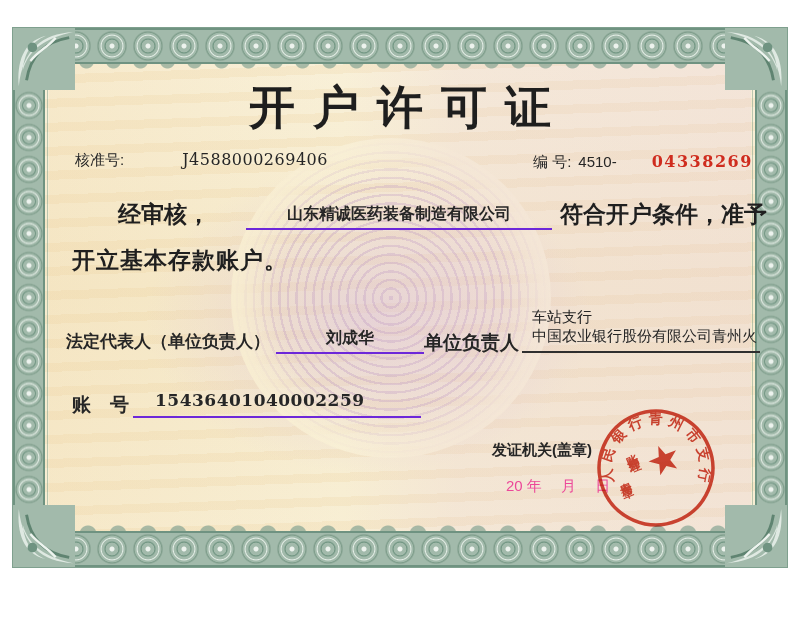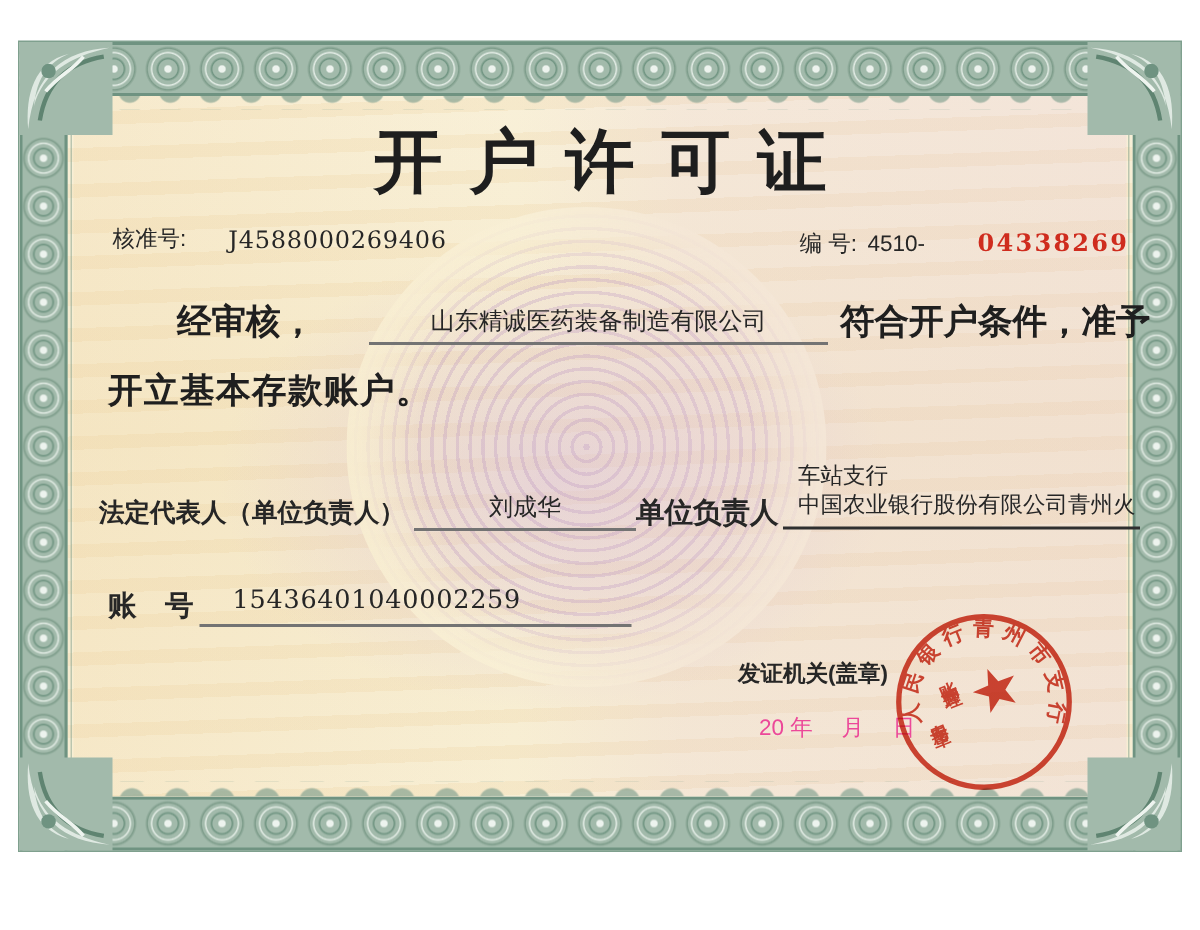--- a/index.html
+++ b/index.html
@@ -57,29 +57,29 @@
   .inner-line{position:absolute;inset:34px;border:1px solid rgba(111,147,129,0.45);}
 
   
   .txt{position:absolute;color:#262626;line-height:1.35;white-space:nowrap;z-index:4;}
   .serif{font-family:"DejaVu Serif","Liberation Serif",serif;margin-left:28px;}
   .sans{font-family:"Liberation Sans","DejaVu Sans",sans-serif;}
 
   .title{left:0;right:0;top:76px;text-align:center;font-size:46px;letter-spacing:18px;
     text-indent:18px;color:#1e1e1e;font-family:"DejaVu Serif","Liberation Serif",serif;font-weight:bold;}
 
-  .approval{left:75px;top:149px;display:flex;align-items:center;font-size:15px;}
+  .approval{left:75px;top:149px;display:flex;align-items:center;gap:30px;font-size:15px;}
   .approval .val{font-size:16px;letter-spacing:0.5px;}
 
   .serial{left:533px;top:151px;display:flex;align-items:baseline;gap:7px;font-size:15px;}
   .serial .num{color:#cf2c1e;font-weight:bold;letter-spacing:1.5px;font-size:16px;}
 
   .body1{left:118px;top:199px;display:flex;align-items:flex-end;gap:8px;justify-content:space-between;}
   .big{font-size:23px;font-weight:bold;color:#1f1f1f;}
-  .ubox{border-bottom:2px solid #737373;text-align:center;}
+  .ubox{border-bottom:2px solid #6d28d9;text-align:center;font-weight:bold;}
   .company-box{width:306px;padding-bottom:3px;font-size:16px;}
   .body2{left:72px;top:245px;letter-spacing:1px;}
 
   .legal{left:66px;top:327px;display:flex;align-items:flex-end;}
   .legal .lbl{font-size:17px;font-weight:bold;}
   .name-box{width:148px;margin-left:6px;padding-bottom:3px;font-size:16px;}
 
   .bank-lbl{left:424px;top:330px;font-size:19px;font-weight:bold;}
   .bank-box{left:494px;top:308px;width:228px;padding:0 0 5px 10px;border-bottom:2px solid #2f2f2f;
     font-size:15px;line-height:1.28;white-space:normal;}

